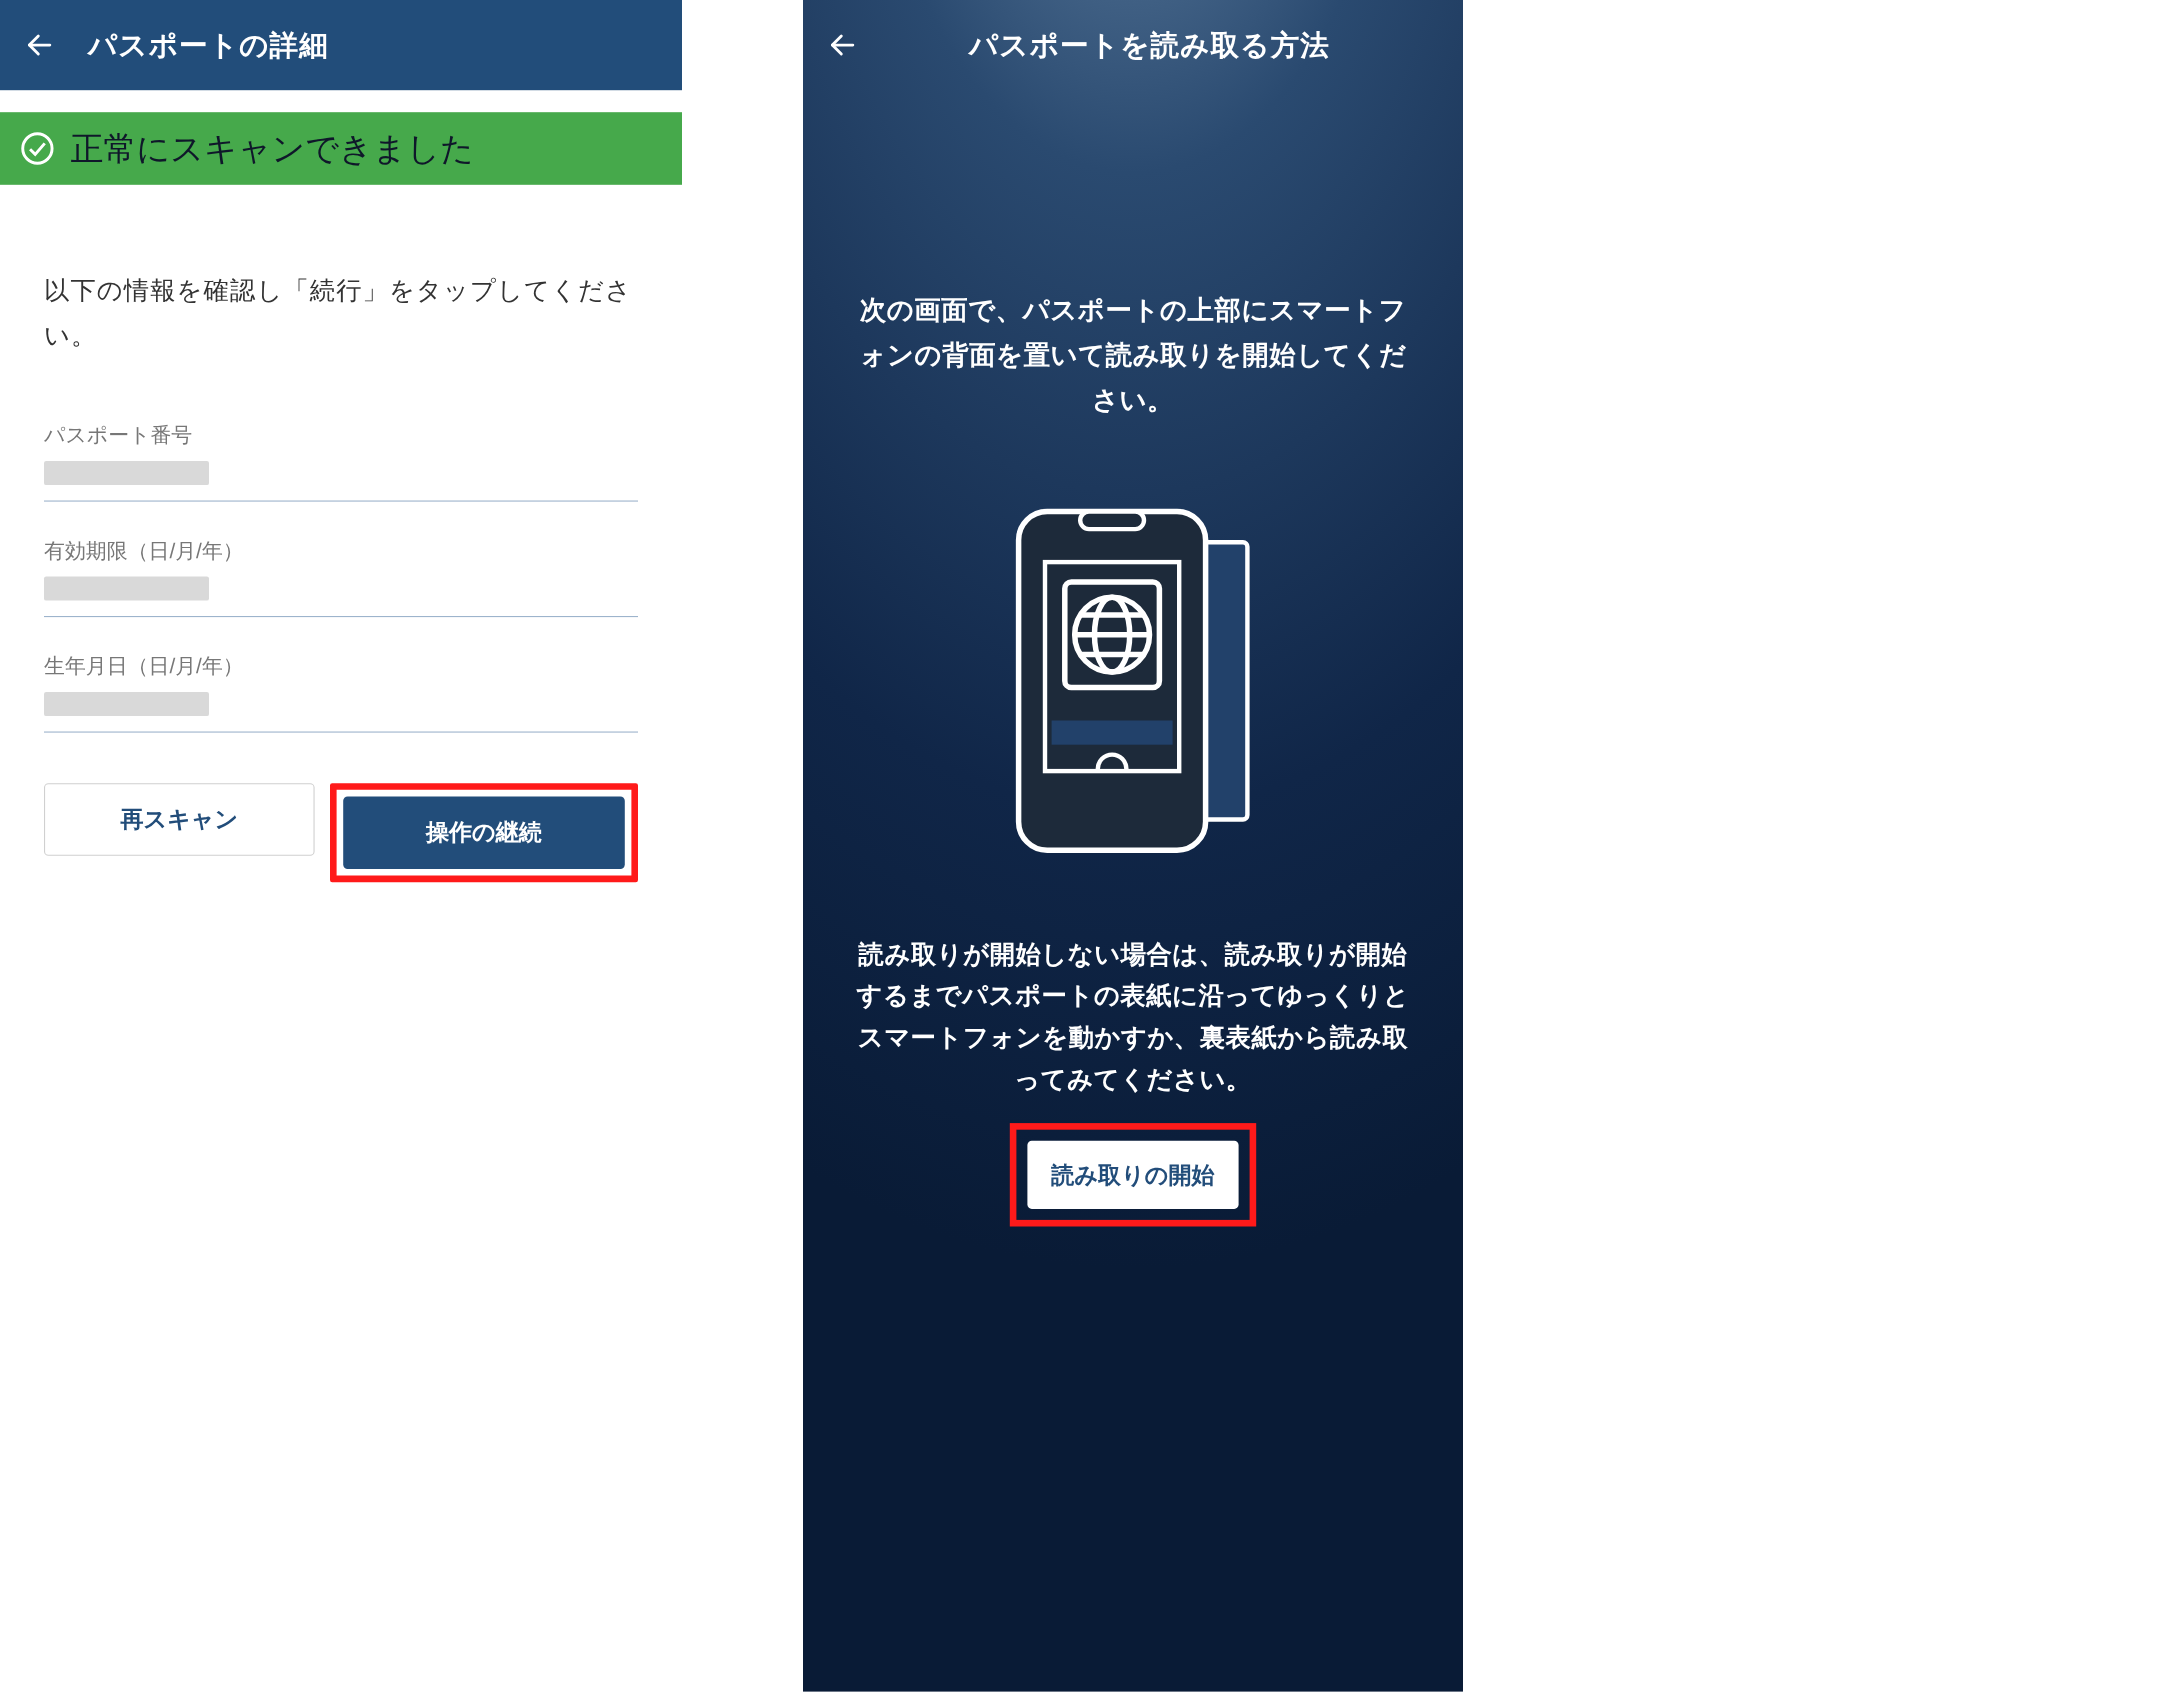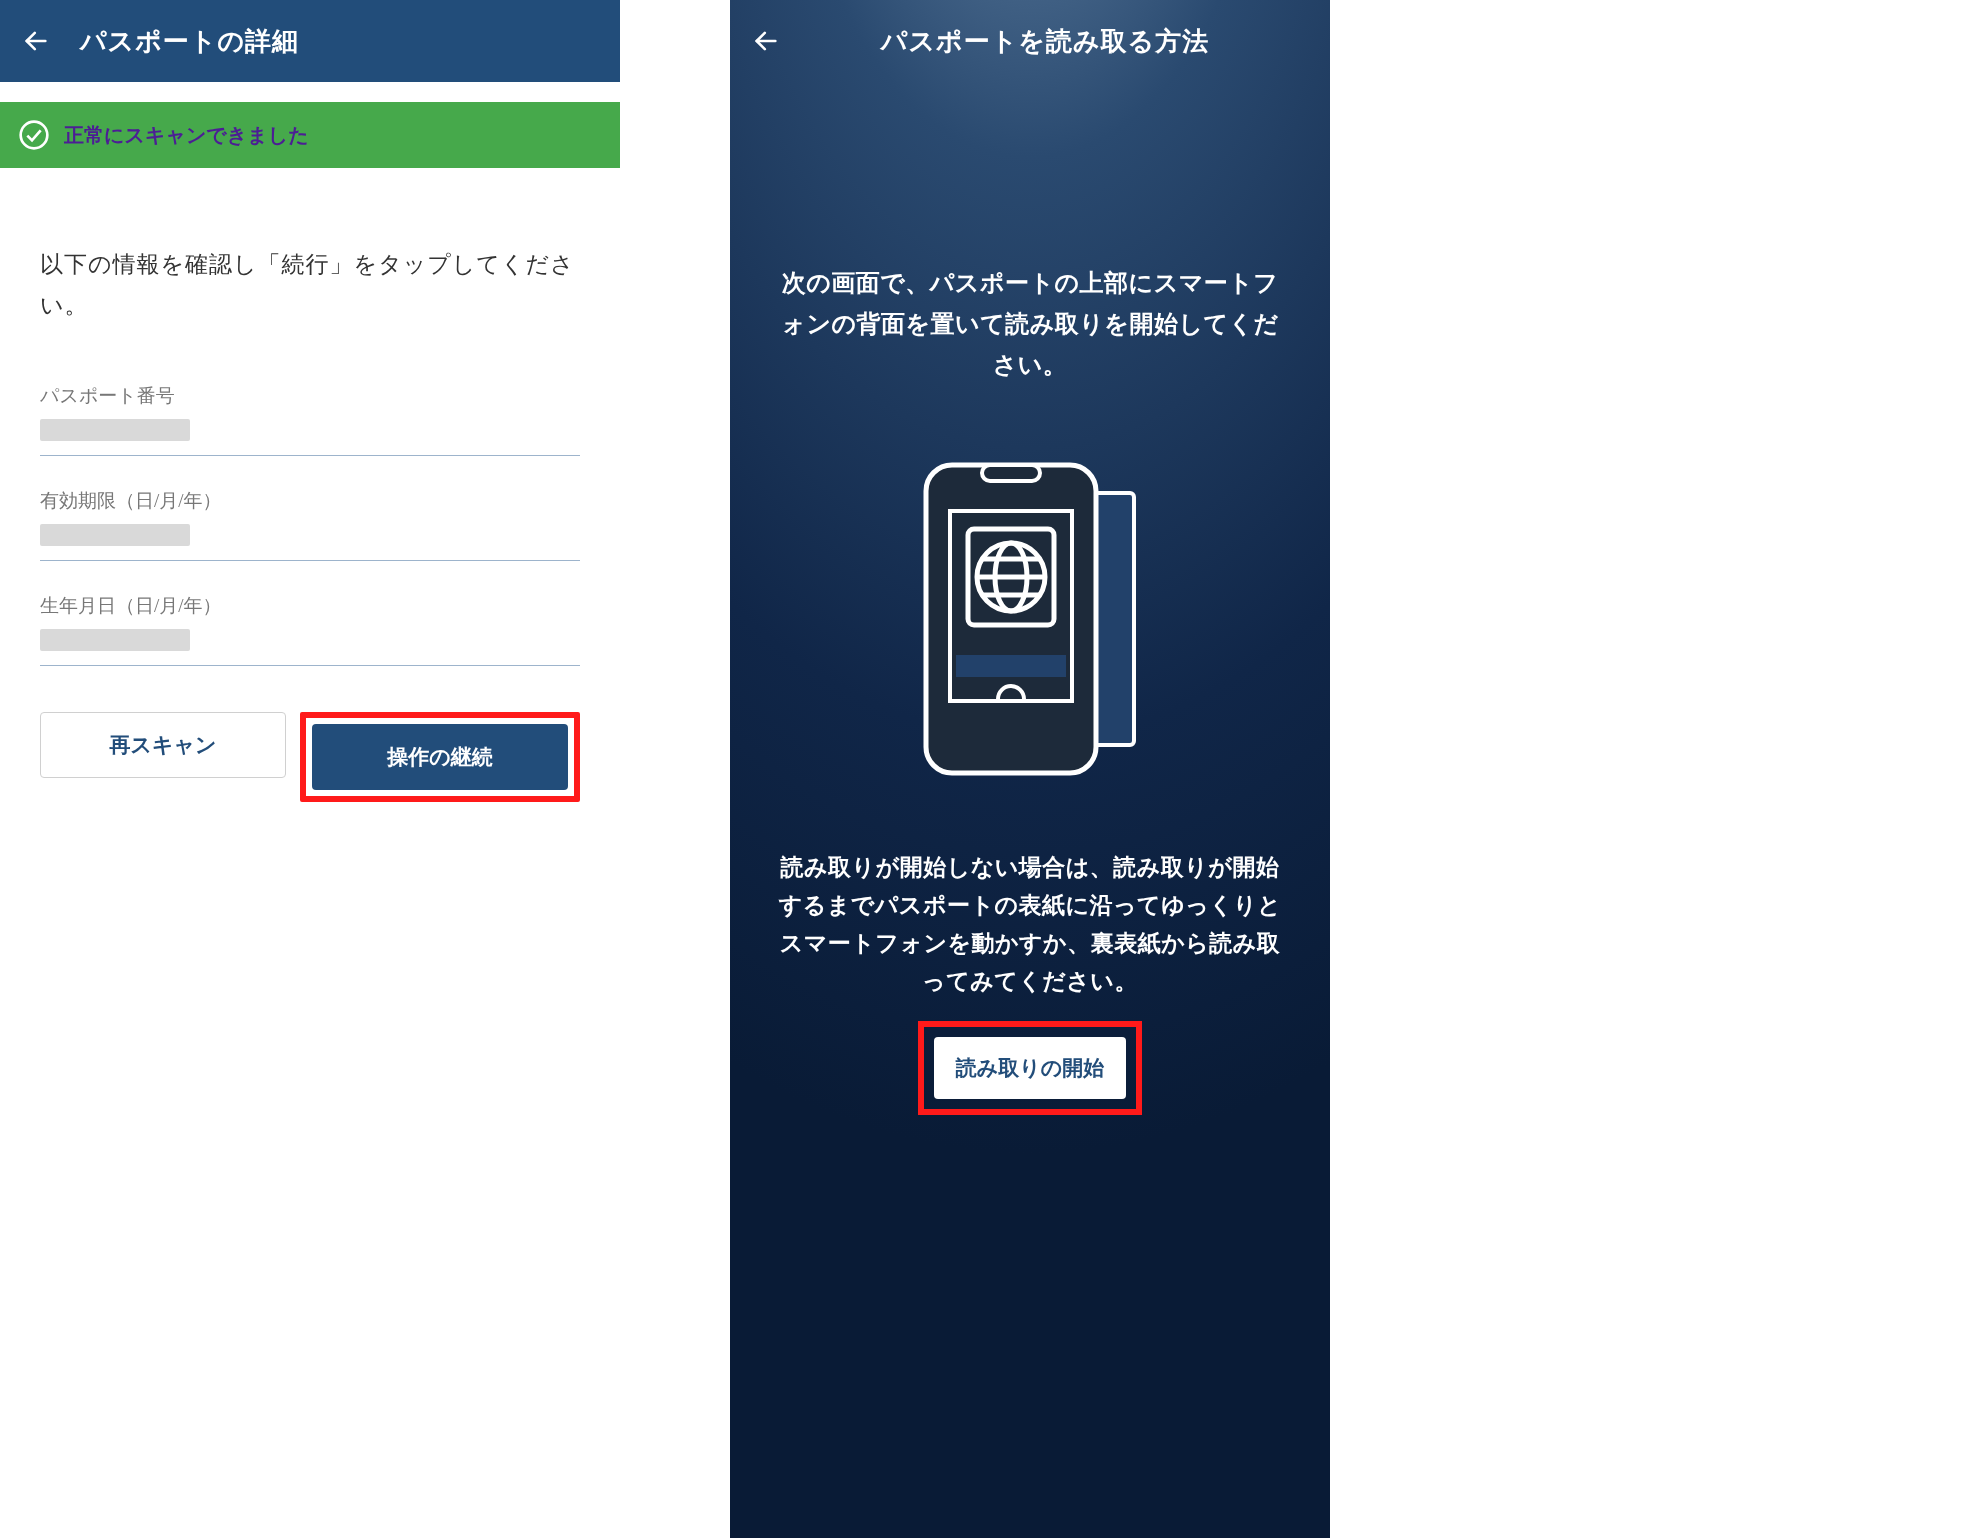--- a/index.html
+++ b/index.html
@@ -46,28 +46,27 @@
     .banner {
       background: #46a94b;
       height: 66px;
       display: flex;
       align-items: center;
       gap: 14px;
       padding: 0 18px;
     }
     .banner svg { flex-shrink: 0; }
     .banner-text {
-      color: #4c1d95;
-      font-size: 20px;
-      font-weight: 700;
+      color: #0f172a;
+      font-size: 30px;
+      font-weight: 400;
     }
     .left-body {
       padding: 56px 40px 0 40px;
       flex: 1;
-      font-family: Liberation Serif, serif;
     }
     .prompt {
       color: #333;
       font-size: 23px;
       line-height: 1.8;
       letter-spacing: 1px;
       margin-bottom: 52px;
     }
     .field {
       border-bottom: 1px solid #9db4cc;

